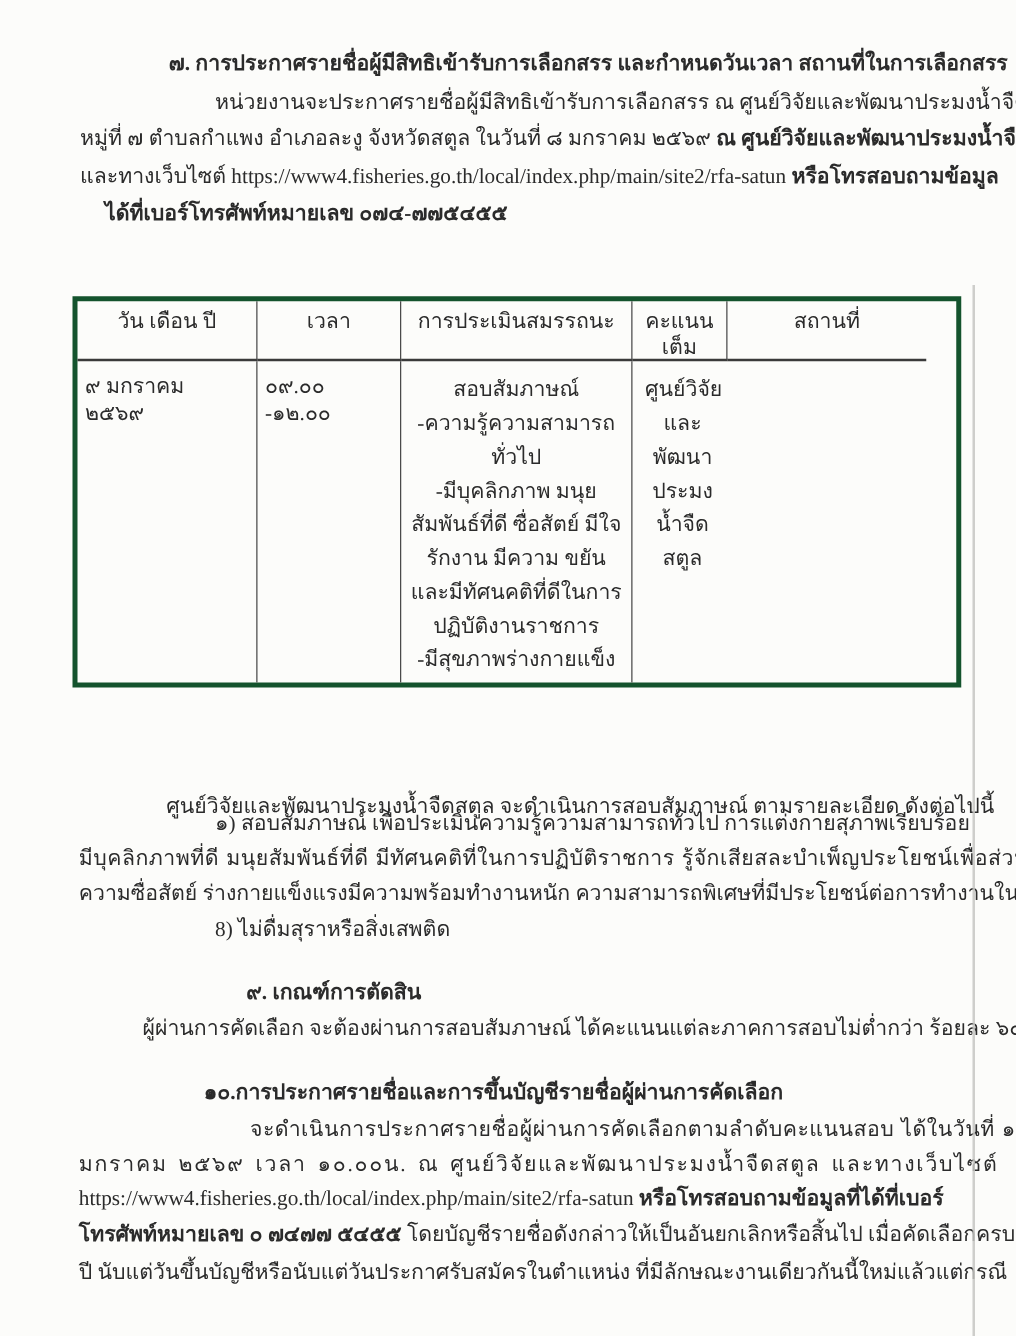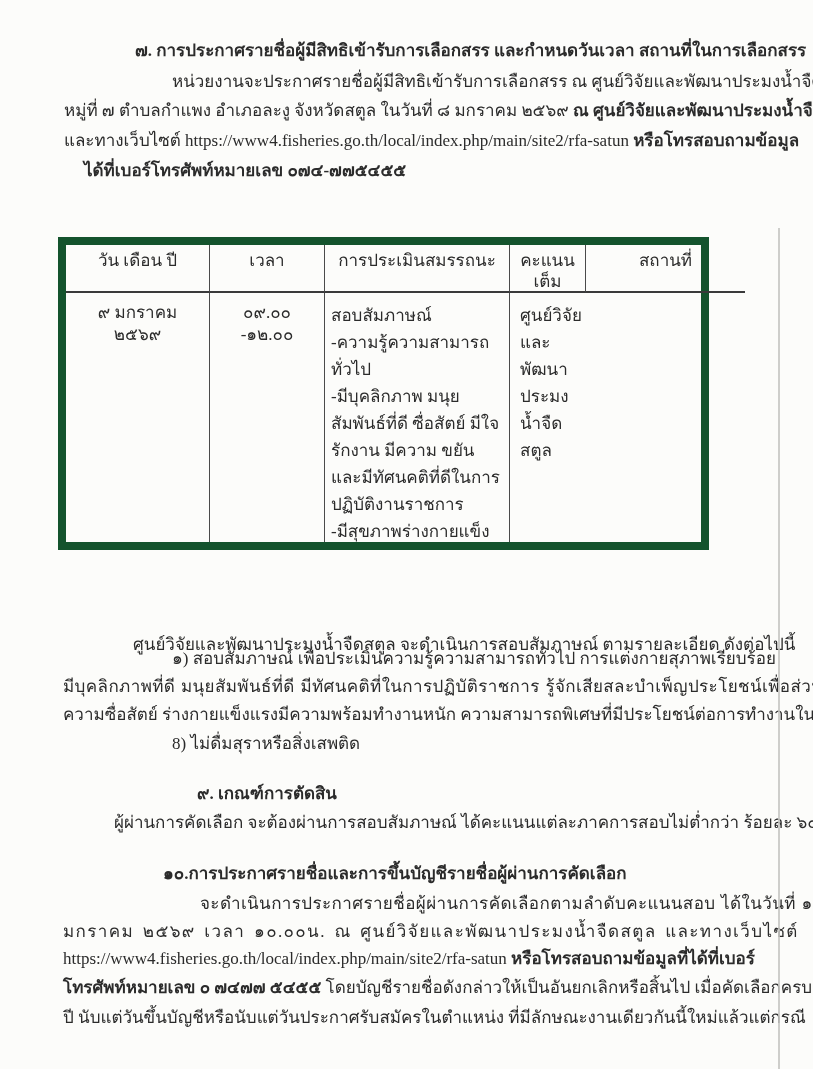--- a/index.html
+++ b/index.html
@@ -18,44 +18,45 @@
     line-height:22px;
   }
   .line{position:absolute;white-space:nowrap;}
   .b{font-weight:bold;}
   .spread{letter-spacing:1.4px;word-spacing:3px;}
   .spread-sm{letter-spacing:.4px;word-spacing:1px;}
 
   
   .sched{
     position:absolute;left:58px;top:237px;
-    width:651px;height:313px;
+    width:711px;height:313px;
     display:grid;
     grid-template-columns:144px 115px 185px 76px 159px;
     grid-template-rows:48px 1fr;
-    border:8px solid #14532d;
+    border:4px solid #14532d;
     box-sizing:border-box;
     background:#fcfcfa;
   }
   .cell{
     border-right:1.5px solid #4a4a4a;
     box-sizing:border-box;
     padding:4px 6px;
     overflow:hidden;
+    text-align:center;
   }
   .cell.last{border-right:none;}
   .hcell{
     border-bottom:2px solid #3a3a3a;
     text-align:center;
     padding-top:5px;
     line-height:21px;
     white-space:normal;
   }
   .bcell{padding-top:9px;}
-  .c-center{text-align:center;}
+  .c-center{text-align:left;}
   .assess div{line-height:27px;white-space:normal;}
   .loc{line-height:27px;white-space:normal;padding-left:10px;}
   .scan-edge{
     position:absolute;left:778px;top:228px;width:2px;height:841px;
     background:#c6c6c2;opacity:.85;
   }
 </style>
 </head>
 <body>
 

